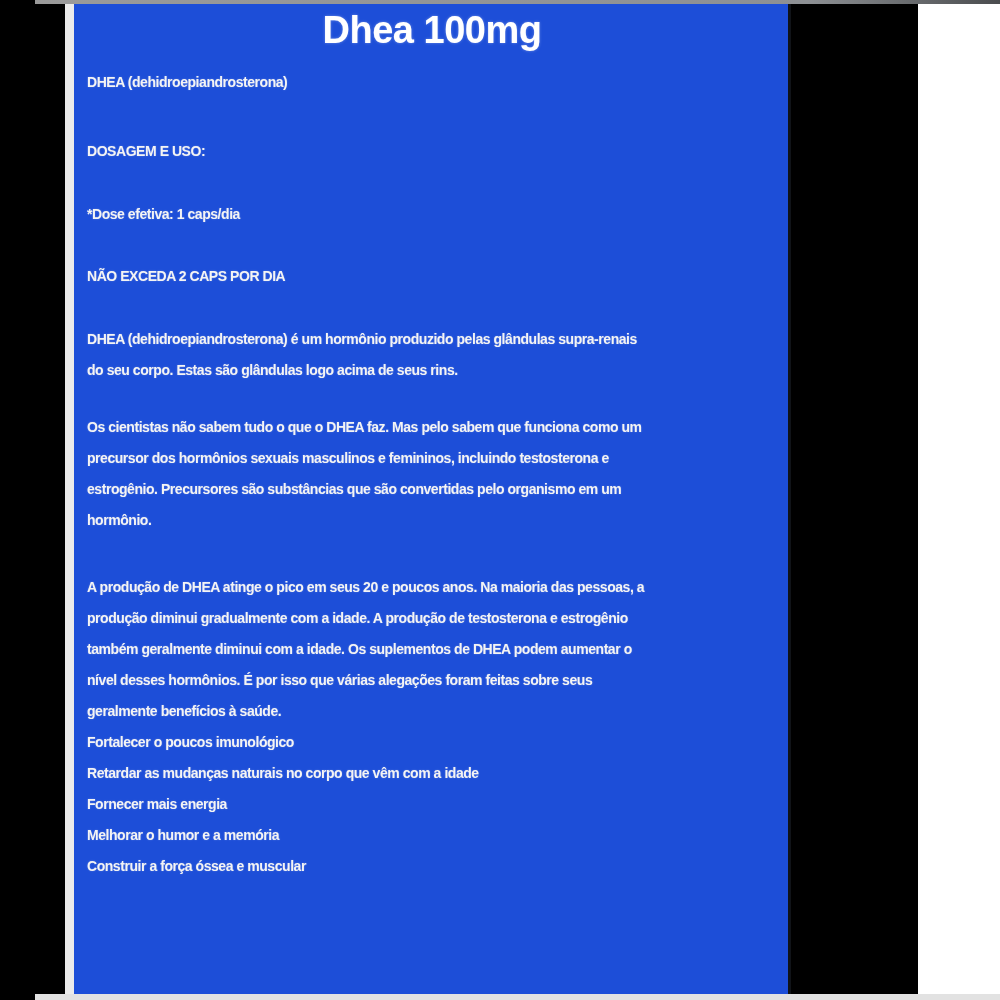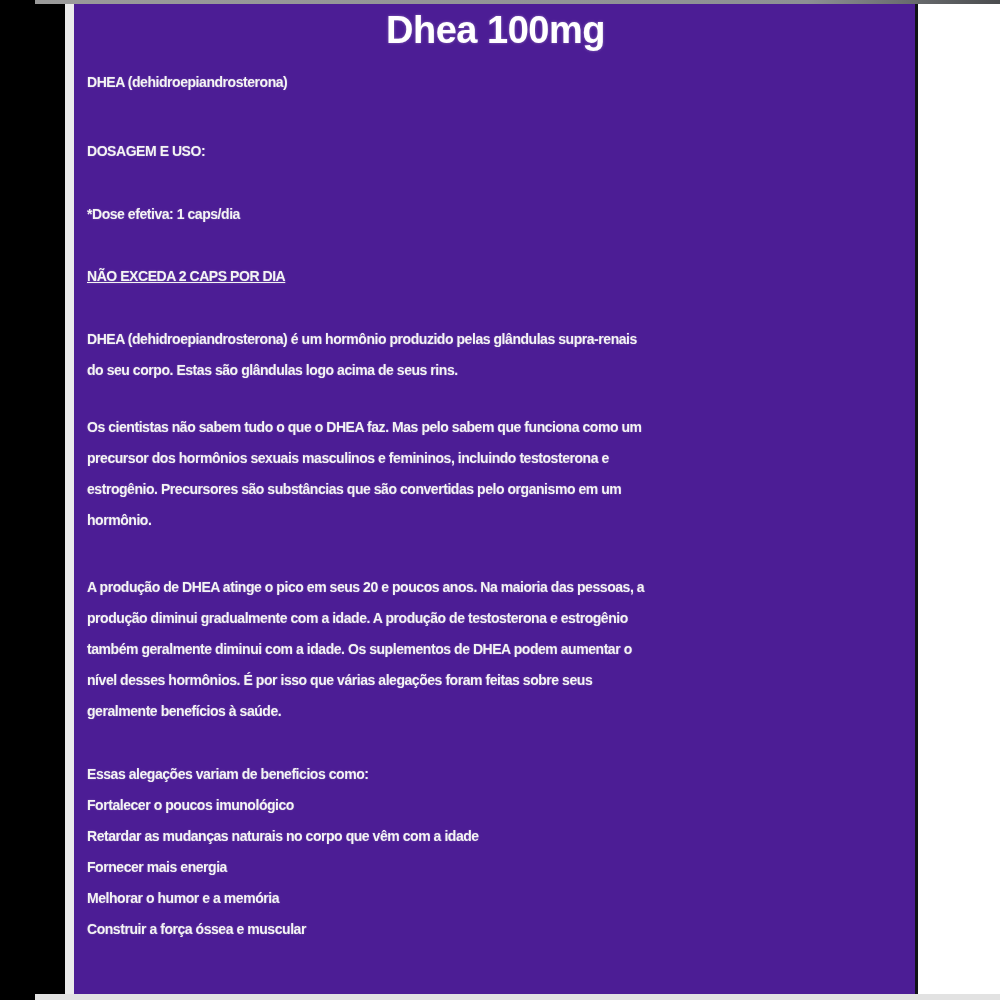--- a/index.html
+++ b/index.html
@@ -28,23 +28,23 @@
   .bottom-strip {
     position: absolute;
     left: 35px; top: 994px;
     width: 965px; height: 6px;
     background: #e2e2e2;
     z-index: 3;
   }
   .panel {
     position: absolute;
     left: 65px; top: 3px;
-    width: 853px; height: 991px;
+    width: 726px; height: 991px;
     box-sizing: border-box;
-    background: #4c1d95;
+    background: #1d4ed8;
     border-left: 9px solid #ebebeb;
     box-shadow: inset -3px 0 0 #101318;
     z-index: 2;
     overflow: hidden;
   }
   .content {
     padding: 4px 14px 0 13px;
     color: #f4f4f4;
   }
   .title {
@@ -60,21 +60,21 @@
   .line, .pline {
     font-size: 14px;
     font-weight: 700;
     letter-spacing: -0.45px;
     line-height: 31px;
     white-space: nowrap;
     text-shadow: 0 0 2px rgba(255,255,255,0.25);
   }
   .block-gap-lg { margin-top: 38px; }
   .gap-32 { margin-top: 32px; }
-  .gap-31 { margin-top: 31px; text-decoration: underline; }
+  .gap-31 { margin-top: 31px; }
   .gap-26 { margin-top: 26px; }
   .gap-36 { margin-top: 36px; }
   .claims-list { margin: 0; padding: 0; list-style: none; }
 </style>
 </head>
 <body>
 
 <div class="top-bar"></div>
 <div class="right-margin"></div>
 <div class="bottom-strip"></div>
@@ -105,21 +105,20 @@
     </div>
 
     <div class="gap-36">
       <div class="pline">A produção de DHEA atinge o pico em seus 20 e poucos anos. Na maioria das pessoas, a</div>
       <div class="pline">produção diminui gradualmente com a idade. A produção de testosterona e estrogênio</div>
       <div class="pline">também geralmente diminui com a idade. Os suplementos de DHEA podem aumentar o</div>
       <div class="pline">nível desses hormônios. É por isso que várias alegações foram feitas sobre seus</div>
       <div class="pline">geralmente benefícios à saúde.</div>
     </div>
 
-    <div class="line gap-32">Essas alegações variam de beneficios como:</div>
 
     <ul class="claims-list gap-32">
       <li class="line">Fortalecer o poucos imunológico</li>
       <li class="line">Retardar as mudanças naturais no corpo que vêm com a idade</li>
       <li class="line">Fornecer mais energia</li>
       <li class="line">Melhorar o humor e a memória</li>
       <li class="line">Construir a força óssea e muscular</li>
     </ul>
 
   </div>

